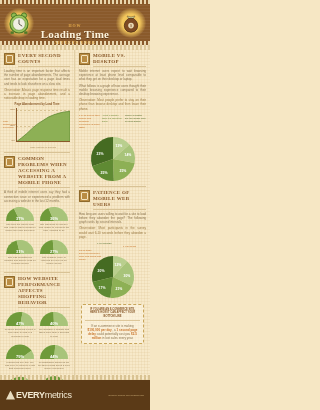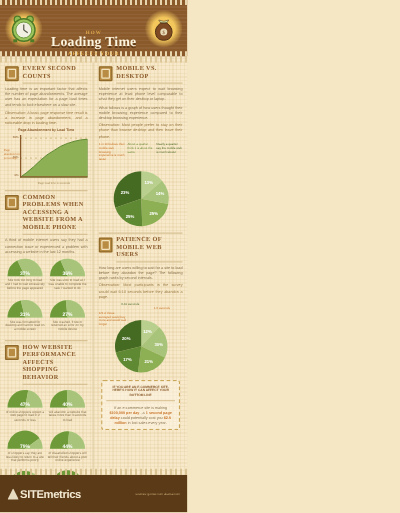--- a/index.html
+++ b/index.html
@@ -99,21 +99,21 @@
   .calloutBody{font-size:3px;line-height:4px;color:#8a7450;text-align:center;}
   
   .footer{position:absolute;left:0;right:0;bottom:0;height:30px;background:#5b3a17;
     display:flex;align-items:center;justify-content:space-between;padding:0 6px;
     box-sizing:border-box;}
   .logo{display:flex;align-items:center;gap:1px;}
   .logomark{width:9px;height:9px;background:#e8dcc0;
     clip-path:polygon(0 100%,50% 0,100% 100%);}
   .logotxt{font-family:"Liberation Sans",sans-serif;font-size:9px;color:#f2e9d2;
     font-weight:bold;letter-spacing:-.3px;}
-  .logotxt span{font-weight:bold;}
+  .logotxt span{font-weight:normal;}
   .src{font-size:2.4px;line-height:3px;color:#c9ab76;text-align:right;max-width:52px;}
   .footdots{position:absolute;left:0;right:0;top:-5px;height:5px;
     background:repeating-linear-gradient(90deg,#d9c393 0 2px,rgba(0,0,0,0) 2px 4px);}
 </style>
 </head>
 <body>
 
 <div class="page">
 
   <div class="hdr">
@@ -399,19 +399,19 @@
         </div>
       </div>
     </div>
   </div>
 
   <div class="footer">
     <div class="footdots"></div>
     <div class="logo">
       <div class="logomark"></div>
       <div class="logotxt">
-        <b>SITE</b><span>metrics</span>
+        <b>EVERY</b><span>metrics</span>
       </div>
     </div>
     <div class="src">sources: gomez.com  akamai.com</div>
   </div>
 
 </div>
 
 </body></html>

